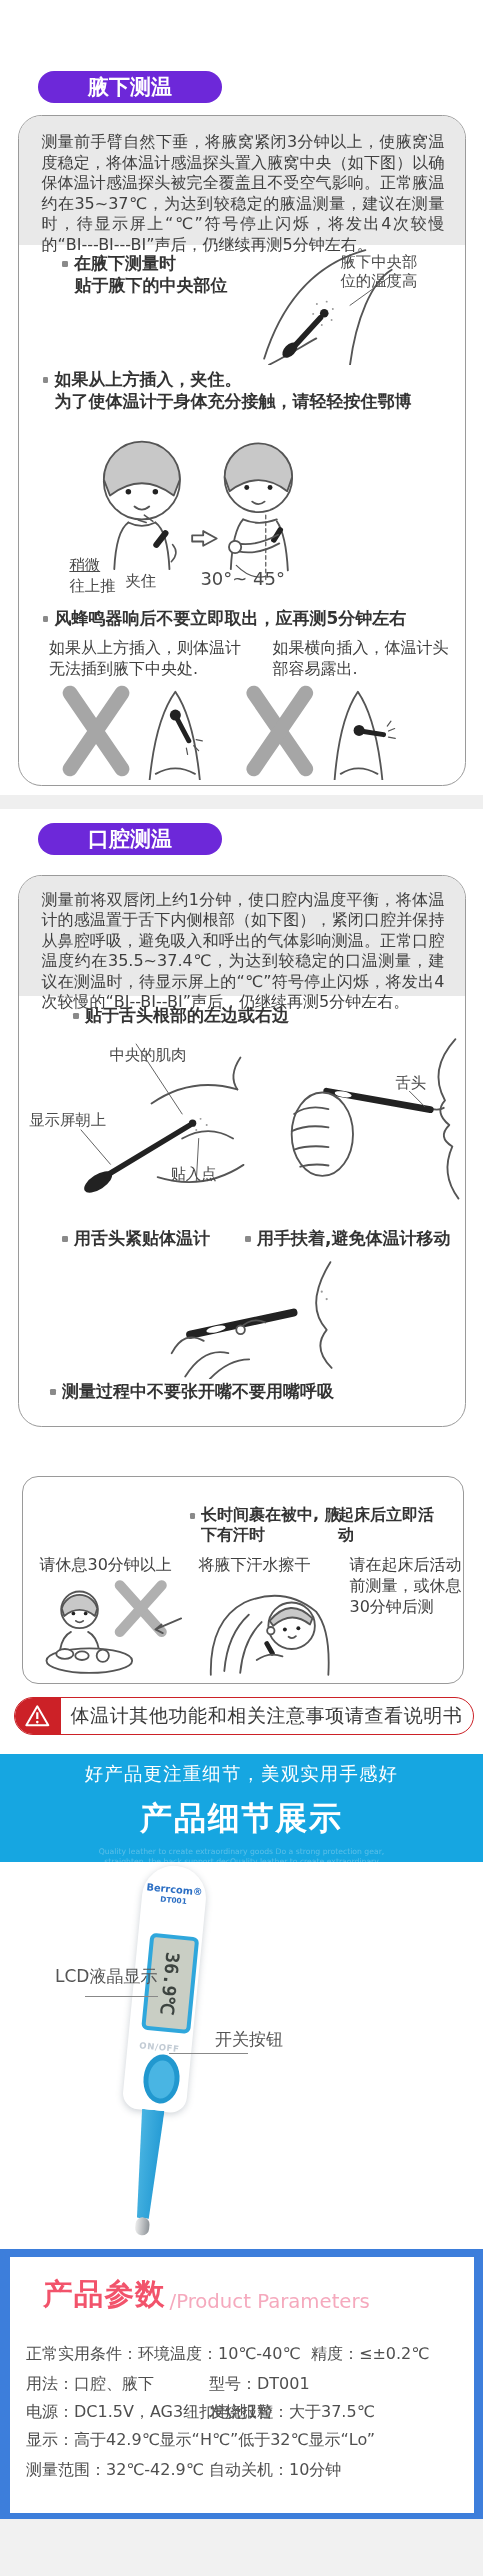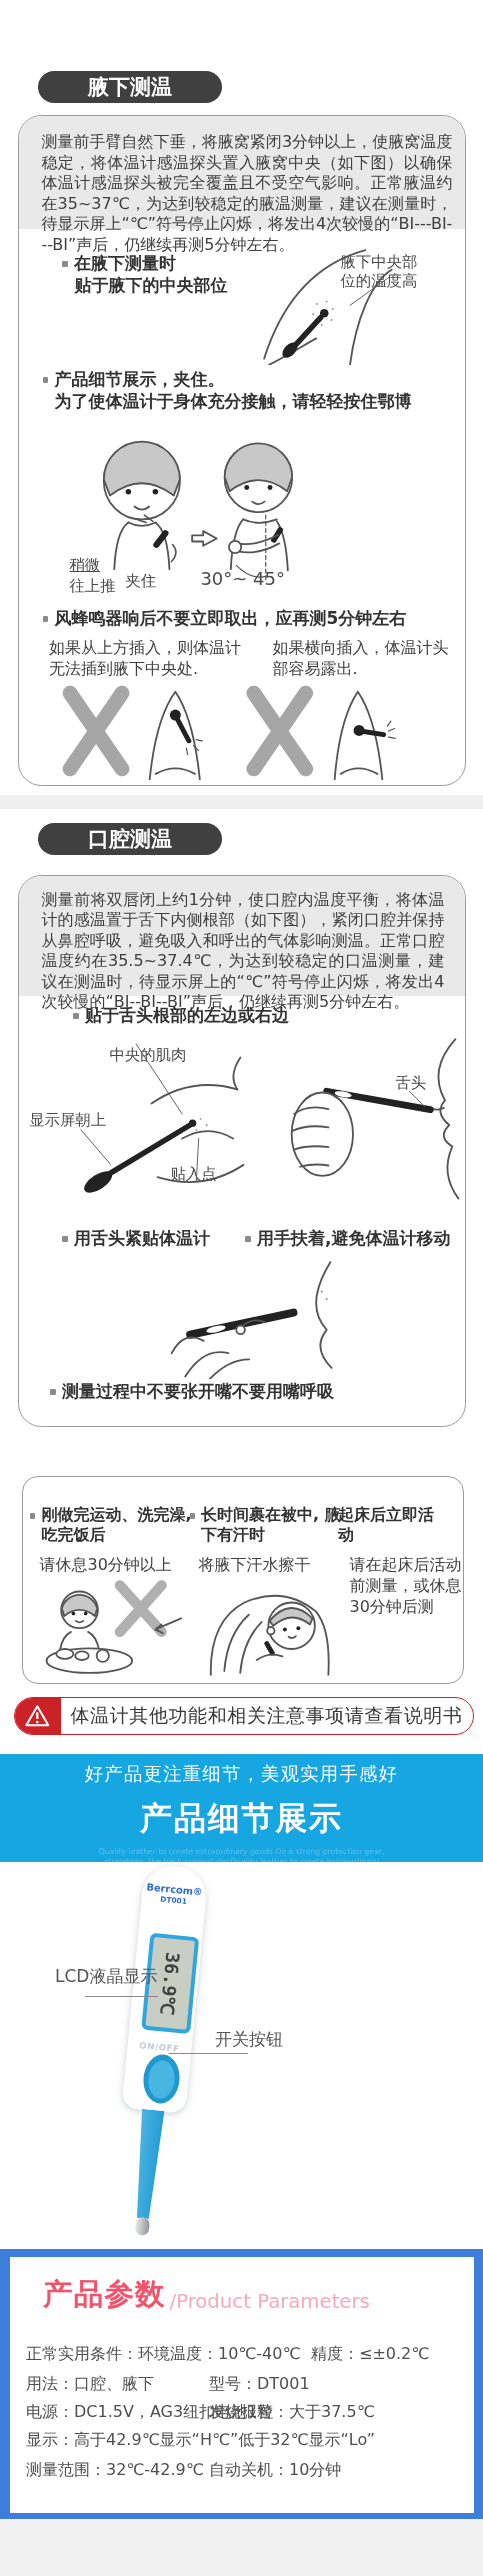--- a/index.html
+++ b/index.html
@@ -3,21 +3,21 @@
 <meta charset="utf-8">
 <style>
   html,body{margin:0;padding:0;background:#fff;}
   #page{position:relative;width:483px;height:2576px;background:#fff;overflow:hidden;
         font-family:"DejaVu Sans","Liberation Sans",sans-serif;color:#3a3a3a;}
   .abs{position:absolute;}
   
   .band-blue{background:#16A6E1;color:#fff;}
   #top-header{left:0;top:0;width:483px;height:53px;display:flex;align-items:center;justify-content:center;
               font-size:31px;font-weight:bold;letter-spacing:2.5px;}
-  .pill{background:#404040;color:#fff;font-weight:bold;border-radius:614px;
+  .pill{background:#6d28d9;color:#fff;font-weight:bold;border-radius:614px;
         display:flex;align-items:center;justify-content:center;}
   
   .panel{border:1.2px solid #9a9a9a;border-radius:23.4px;background:#fff;overflow:hidden;}
   .panel-gray{position:absolute;left:0;top:0;width:100%;background:#E9E9E9;}
   .intro{position:absolute;left:22px;right:21px;font-size:16px;line-height:20.6px;color:#3f3f3f;text-align:justify;}
   .bl{position:absolute;display:flex;align-items:flex-start;font-weight:bold;color:#333;font-size:17px;line-height:21px;}
   .bl .dot{flex:0 0 auto;width:5.5px;height:5.5px;border-radius:1.2px;background:#8a8a8a;margin:8px 6.1px 0 0;}
   .bl2{position:absolute;font-weight:bold;color:#333;font-size:17px;line-height:21px;}
   .figlabel{position:absolute;font-size:15.4px;line-height:19px;color:#4a4a4a;}
   .note{position:absolute;font-size:16px;line-height:21px;color:#3f3f3f;}
@@ -71,21 +71,21 @@
 <body>
 
 <div id="page">
 
 
   <div class="abs pill" style="left:38px;top:71px;width:184px;height:32px;font-size:21px;">
     <span>腋下测温</span>
   </div>
 
   <div class="abs panel" style="left:18.4px;top:115px;width:446px;height:669px;">
-    <div class="panel-gray" style="height:113px;padding-left:8px;">
+    <div class="panel-gray" style="height:129px;">
       <div class="intro" style="top:16px;">测量前手臂自然下垂，将腋窝紧闭3分钟以上，使腋窝温度稳定，将体温计感温探头置入腋窝中央（如下图）以确保体温计感温探头被完全覆盖且不受空气影响。正常腋温约在35~37℃，为达到较稳定的腋温测量，建议在测量时，待显示屏上“℃”符号停止闪烁，将发出4次较慢的“BI---BI---BI”声后，仍继续再测5分钟左右。</div>
     </div>
 
     <div class="bl" style="left:43px;top:137px;">
       <span class="dot"></span>
       <span>在腋下测量时</span>
     </div>
     <div class="bl2" style="left:55px;top:159px;">贴于腋下的中央部位</div>
 
     <svg class="abs sketch" style="left:239px;top:129px;" width="138" height="120" viewBox="0 0 225 195">
@@ -100,21 +100,21 @@
       <circle cx="122" cy="104" r="1.6" fill="#999" stroke="none"></circle>
         <circle cx="90" cy="112" r="1.6" fill="#999" stroke="none"></circle>
       <circle cx="120" cy="122" r="1.6" fill="#999" stroke="none"></circle>
         <circle cx="104" cy="130" r="1.6" fill="#999" stroke="none"></circle>
       <path d="M214,52 L150,98" stroke-width="1.5"></path>
     </svg>
     <div class="figlabel" style="left:321px;top:137px;width:83px;">腋下中央部位的温度高</div>
 
     <div class="bl" style="left:23.4px;top:253px;">
       <span class="dot"></span>
-      <span>产品细节展示，夹住。</span>
+      <span>如果从上方插入，夹住。</span>
     </div>
     <div class="bl2" style="left:35px;top:275px;">为了使体温计于身体充分接触，请轻轻按住鄂博</div>
 
     <svg class="abs sketch" style="left:61px;top:301px;" width="228" height="184" viewBox="0 0 370 300">
       <circle cx="100" cy="105" r="62" fill="#fff"></circle>
       <path class="hair" d="M38,102 A62,62 0 0 1 162,102 L152,128 Q100,88 48,128 Z"></path>
       <circle class="ink" cx="78" cy="122" r="4.5"></circle>
         <circle class="ink" cx="122" cy="122" r="4.5"></circle>
       <path d="M88,146 Q100,156 112,146"></path>
       <path d="M55,248 Q58,186 78,172"></path>
@@ -238,24 +238,20 @@
     </svg>
 
     <div class="bl" style="left:31px;top:505px;">
       <span class="dot"></span>
       <span>测量过程中不要张开嘴不要用嘴呼吸</span>
     </div>
   </div>
 
   <div class="abs panel" style="left:21.5px;top:1476px;width:440px;height:206px;border-radius:16px;">
 
-    <div class="bl" style="left:7.4px;top:28px;width:167px;font-size:16px;line-height:19.7px;">
-      <span class="dot"></span>
-      <span>刚做完运动、洗完澡,吃完饭后</span>
-    </div>
     <div class="note" style="left:17px;top:77px;width:154px;font-size:16px;">请休息30分钟以上</div>
 
     <div class="bl" style="left:167px;top:28px;width:154px;font-size:16px;line-height:19.7px;">
       <span class="dot"></span>
       <span>长时间裹在被中, 腋下有汗时</span>
     </div>
     <div class="note" style="left:176px;top:77px;width:135px;font-size:16px;">将腋下汗水擦干</div>
 
     <div class="bl" style="left:304px;top:28px;width:123px;font-size:16px;line-height:19.7px;">
       <span class="dot"></span>

